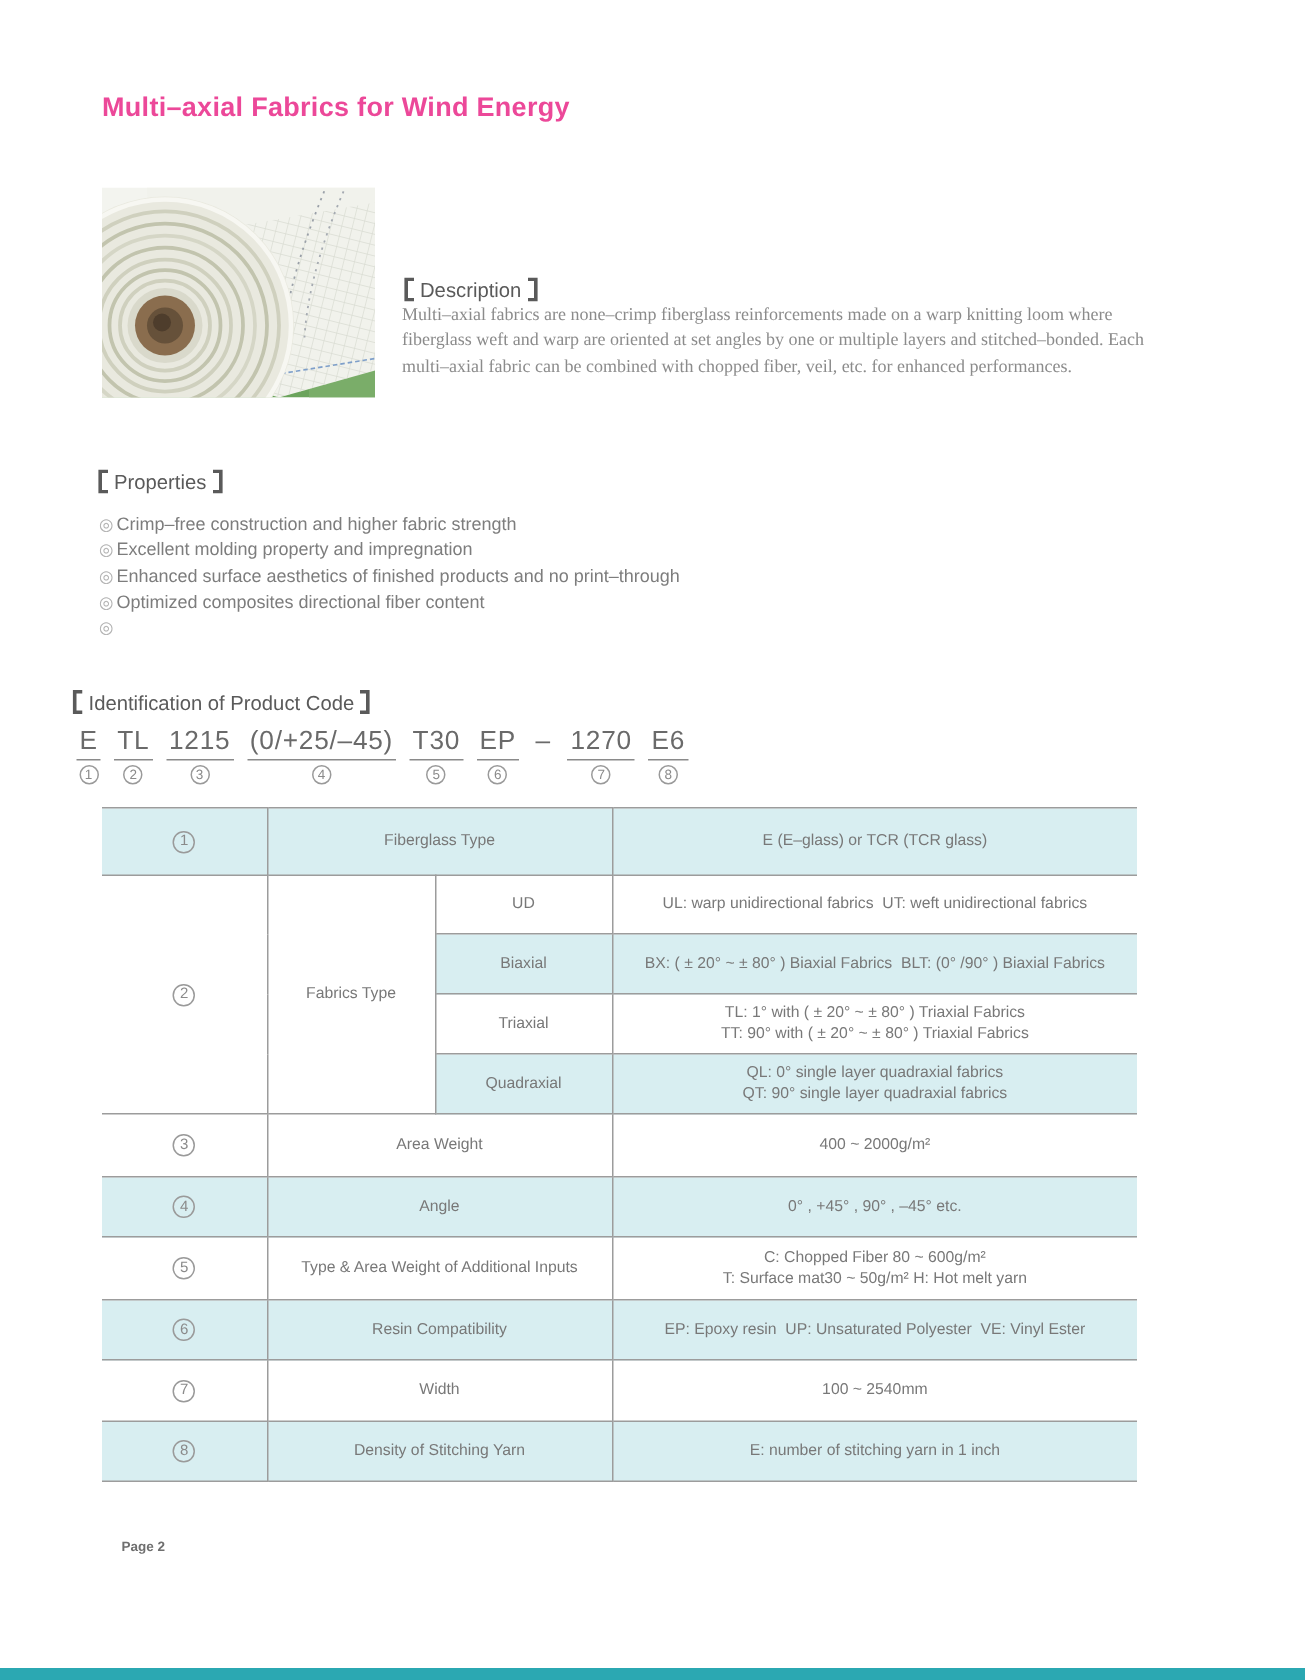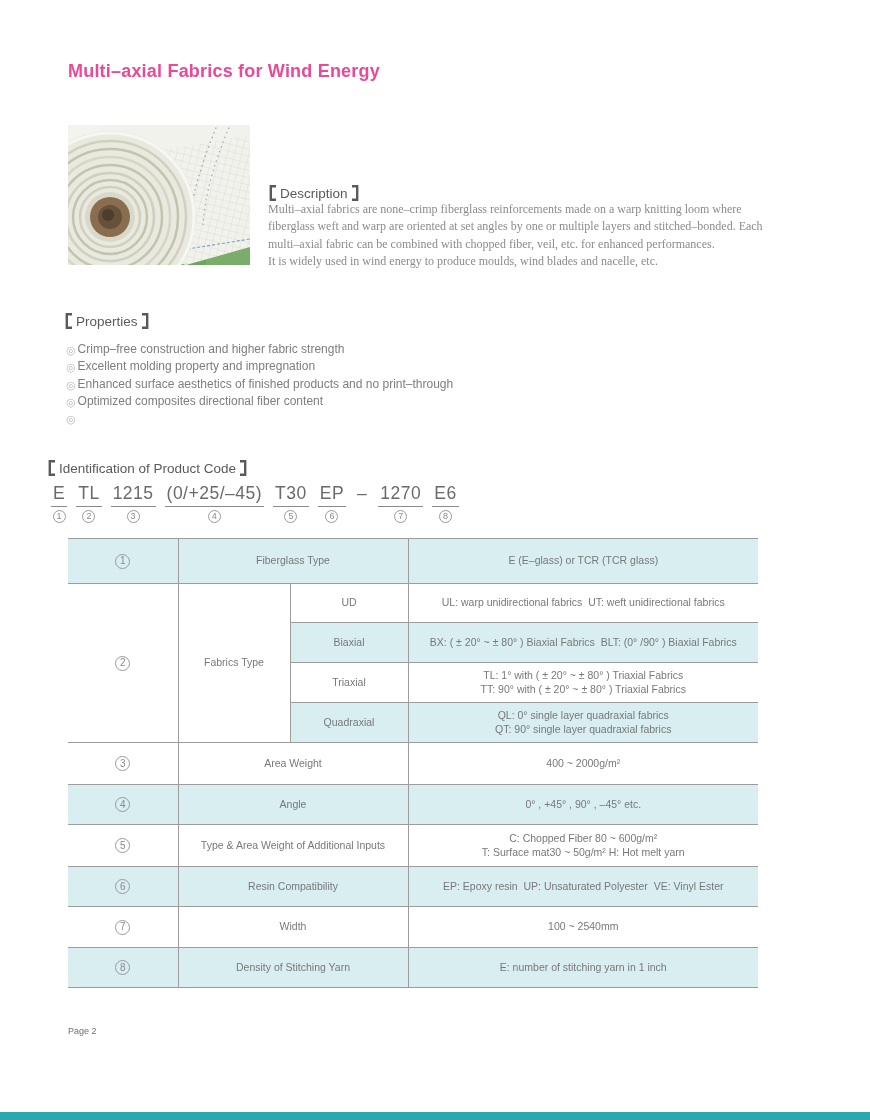--- a/index.html
+++ b/index.html
@@ -53,21 +53,21 @@
     border:1px solid #9c9c9c; font-size:10.5px; color:#787878;
     text-align:center; vertical-align:middle; padding:2px 6px; line-height:13.5px;
   }
   .code-table td:last-child { border-right:none; }
   .code-table td.num-cell { border-left:none; }
   .code-table td.sh { background:#D8EEF1; }
   .code-table .circ.big { width:15px; height:15px; font-size:10px; }
   tr.h45 { height:45px; } tr.h39 { height:39px; } tr.h40 { height:40px; }
   tr.h41 { height:41px; } tr.h42 { height:42px; }
   
-  .footer { position:absolute; left:68px; top:1026px; font-size:9px; color:#6f6f6f; }
+  .footer { position:absolute; left:81px; top:1026px; font-size:9px; color:#6f6f6f;font-weight:bold; }
   .bottom-bar { position:absolute; left:0; bottom:0; width:870px; height:8px; background:#2BA8B2; }
 </style>
 </head>
 <body>
 
 <div class="page">
 
   <div class="title">Multi–axial Fabrics for Wind Energy</div>
 
   <svg class="photo" viewBox="0 0 182 140">
@@ -103,21 +103,20 @@
     <svg class="bracket" width="8" height="16" viewBox="0 0 8 16">
         <path d="M8 1.2 H2.8 V14.8 H8" stroke="#5a5a5a" stroke-width="2.4" fill="none"></path>
       </svg>
     <span>Description</span>
     <svg class="bracket" width="8" height="16" viewBox="0 0 8 16">
         <path d="M0 1.2 H5.2 V14.8 H0" stroke="#5a5a5a" stroke-width="2.4" fill="none"></path>
       </svg>
   </div>
   <div class="desc-body">
     <div>Multi–axial fabrics are none–crimp fiberglass reinforcements made on a warp knitting loom where fiberglass weft and warp are oriented at set angles by one or multiple layers and stitched–bonded. Each multi–axial fabric can be combined with chopped fiber, veil, etc. for enhanced performances.</div>
-    <div>It is widely used in wind energy to produce moulds, wind blades and nacelle, etc.</div>
   </div>
 
   <div class="props">
     <div class="sec-heading">
       <svg class="bracket" width="8" height="16" viewBox="0 0 8 16">
           <path d="M8 1.2 H2.8 V14.8 H8" stroke="#5a5a5a" stroke-width="2.4" fill="none"></path>
         </svg>
       <span>Properties</span>
       <svg class="bracket" width="8" height="16" viewBox="0 0 8 16">
           <path d="M0 1.2 H5.2 V14.8 H0" stroke="#5a5a5a" stroke-width="2.4" fill="none"></path>

